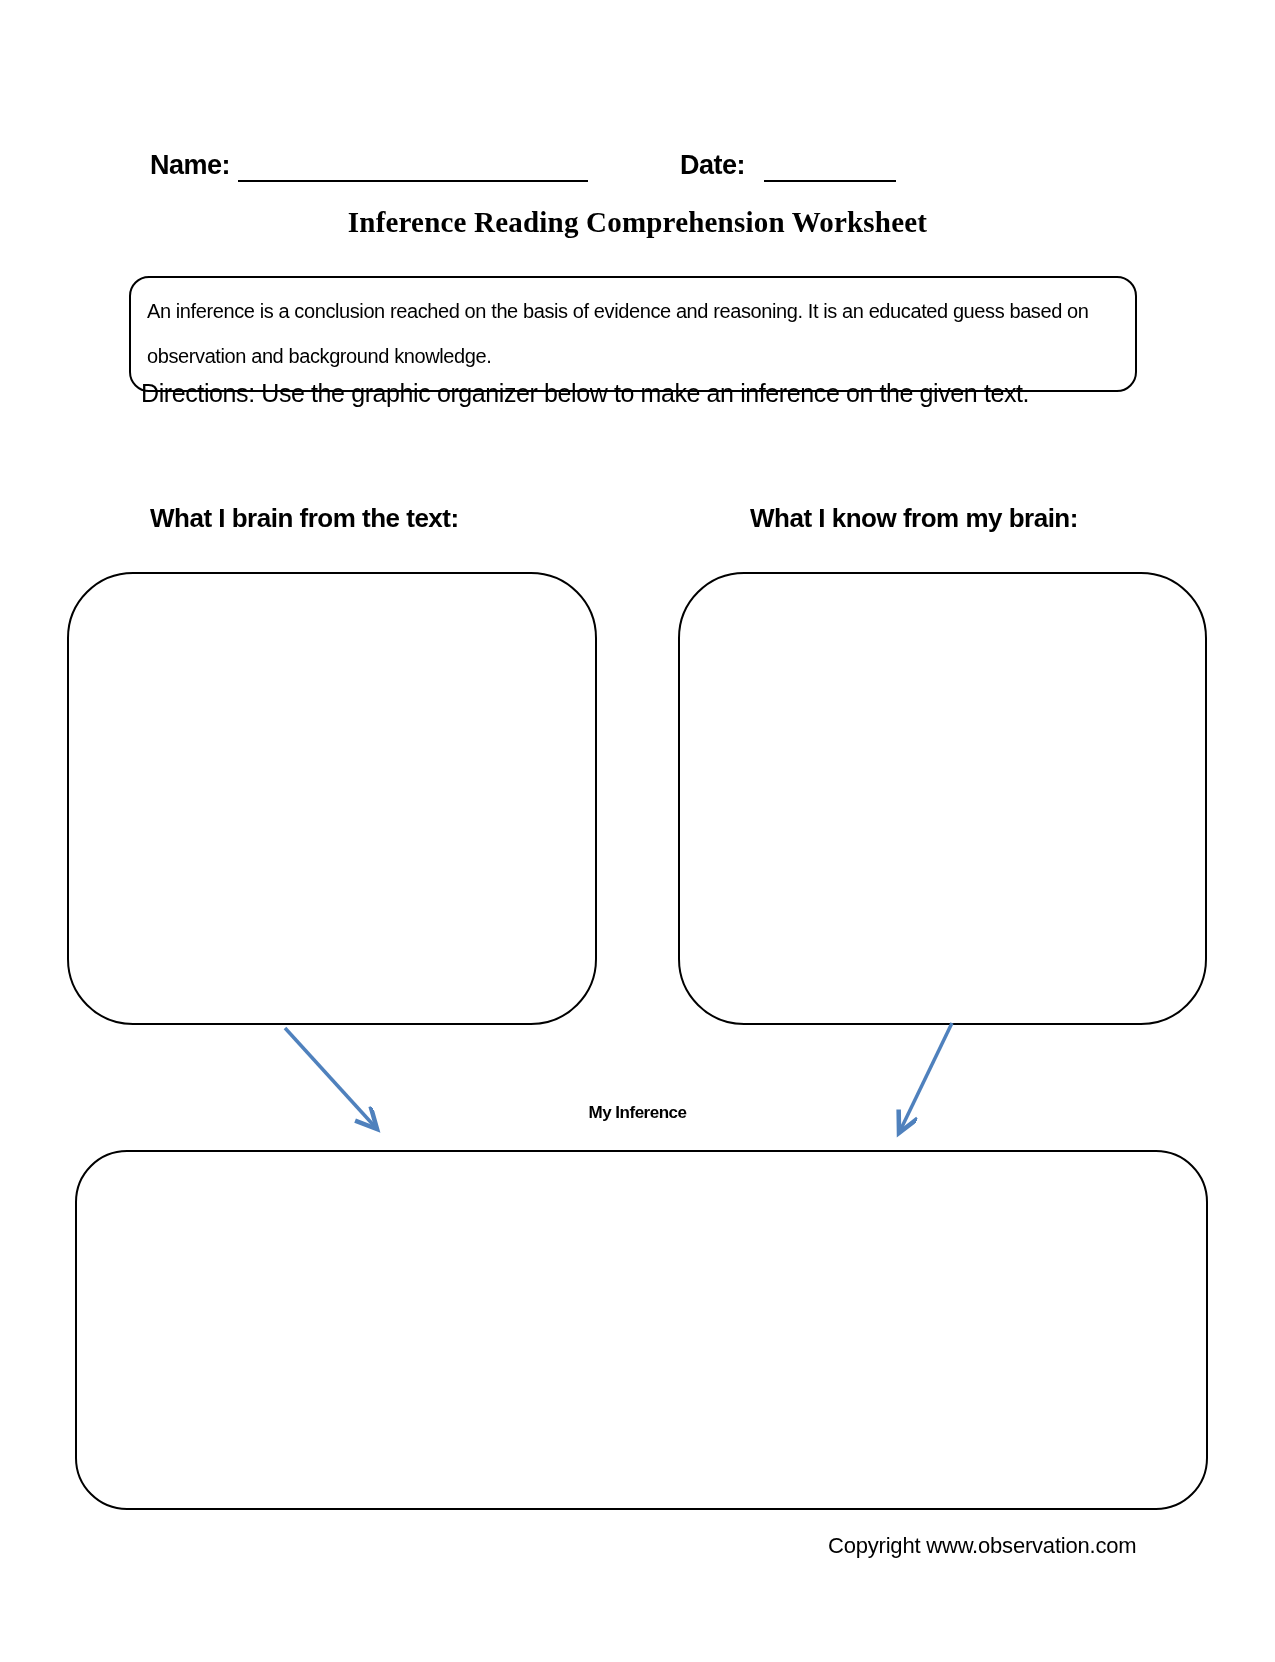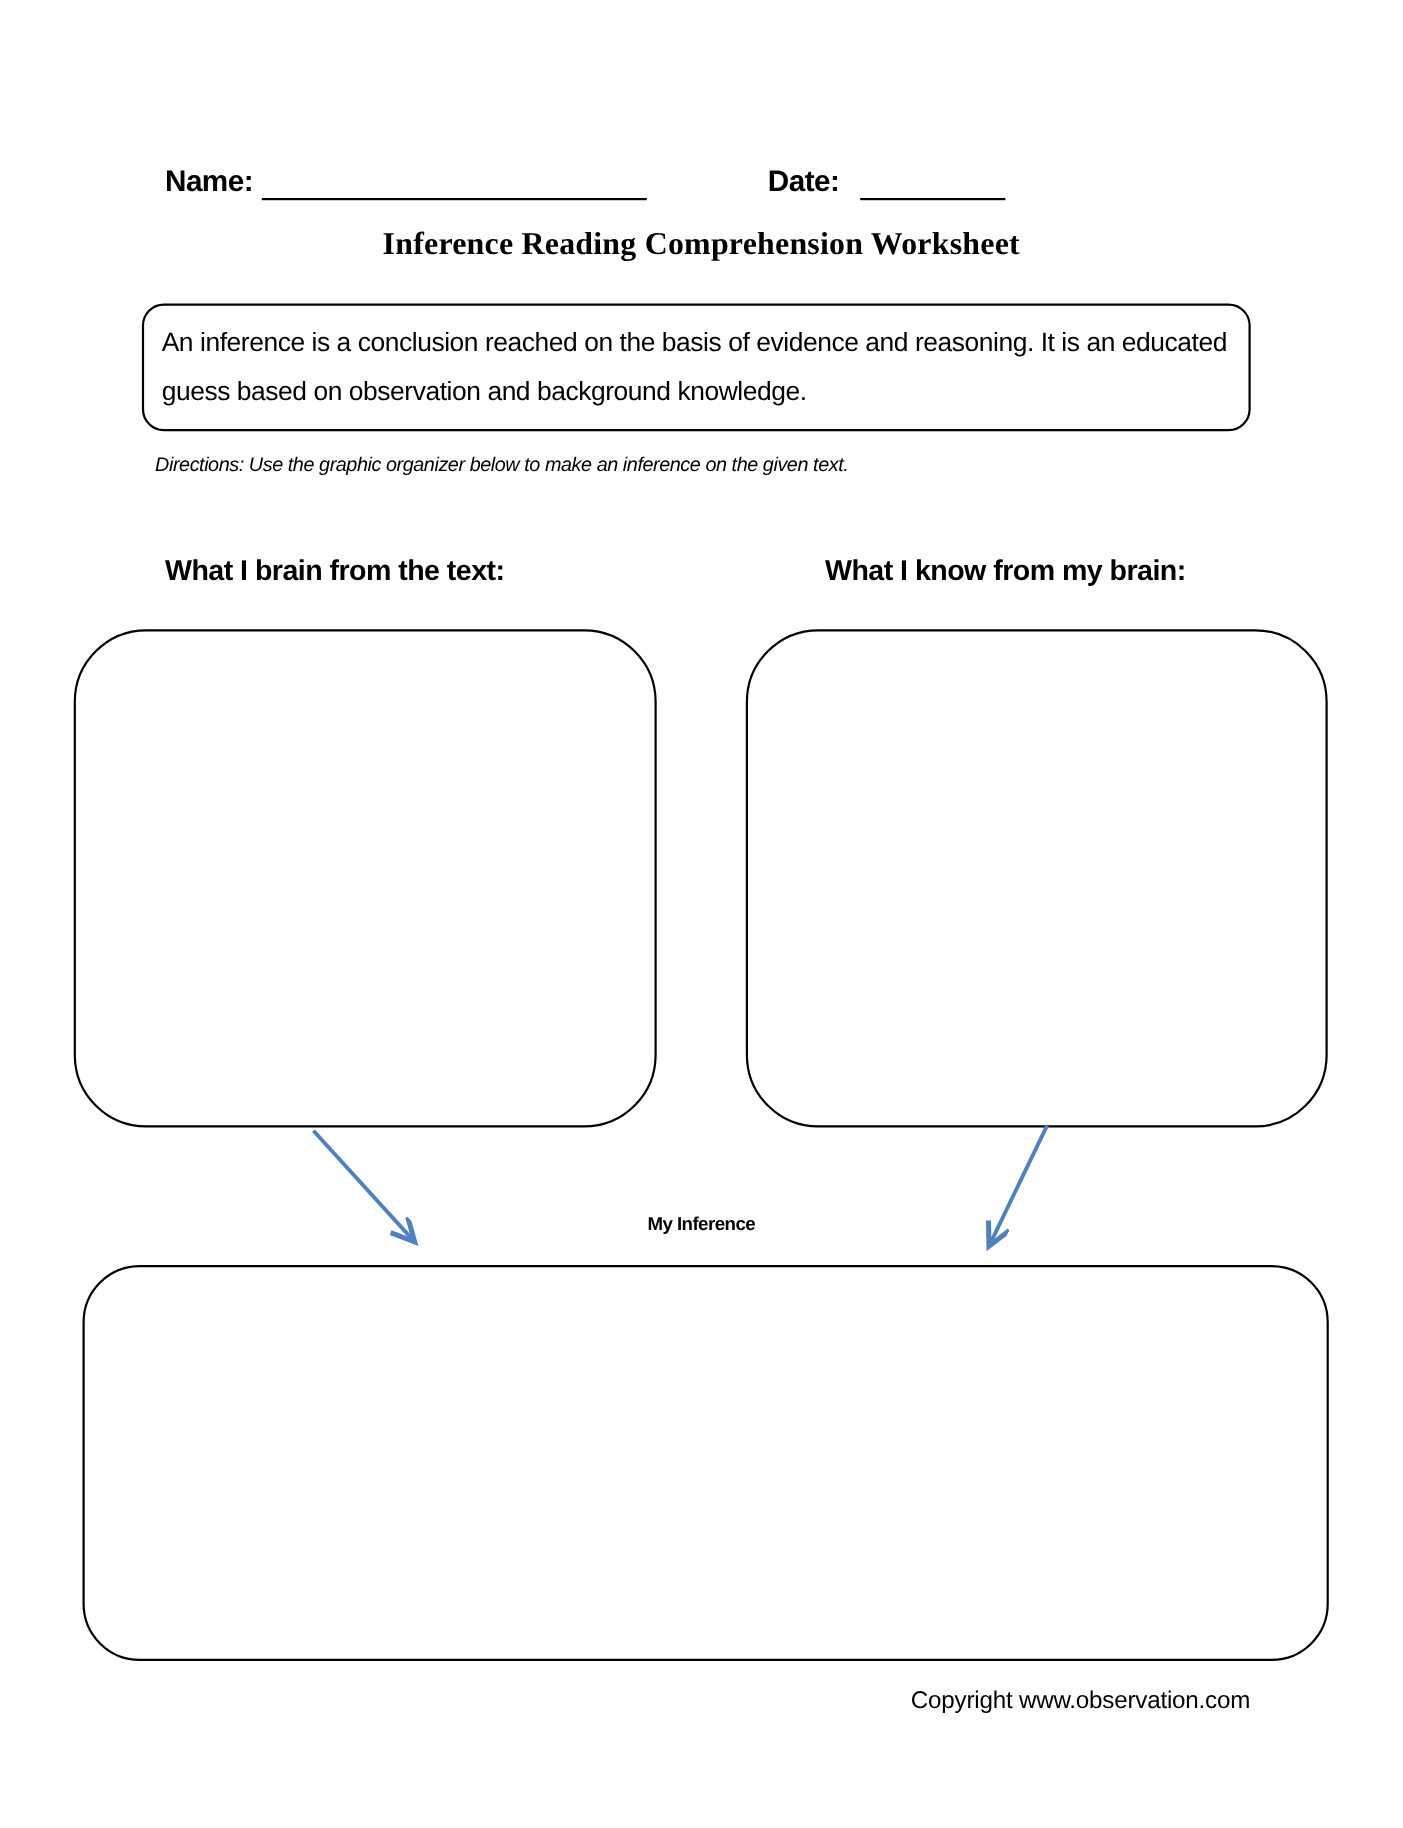--- a/index.html
+++ b/index.html
@@ -13,21 +13,21 @@
     margin: 0 auto;
     background: #ffffff;
     overflow: hidden;
     border-radius: 11px;
   }
 
   
   .name-date-row { position: absolute; top: 148px; left: 0; width: 100%; height: 44px; }
   .field { position: absolute; display: flex; align-items: flex-end; }
   .field-name { left: 150px; }
-  .field-date { left: 698px; gap: 11px; }
+  .field-date { left: 680px; gap: 11px; }
   .field-label {
     font-weight: bold; font-size: 27px; letter-spacing: -0.5px; line-height: 34px;
   }
   .fill-line {
     display: inline-block; height: 30px;
     border-bottom: 2.5px solid #000; margin-left: 8px;
   }
   .name-line { width: 350px; }
   .date-line { width: 132px; }
 
@@ -39,27 +39,27 @@
     font-weight: bold; font-size: 29px; letter-spacing: 0.2px;
   }
 
   
   .definition-box {
     position: absolute; left: 129px; top: 276px; width: 1008px; height: 116px;
     border: 2.5px solid #000; border-radius: 20px;
     padding: 11px 16px 0 16px;
   }
   .definition-box p {
-    font-size: 24px; line-height: 45px; letter-spacing: -0.4px;
+    font-size: 20px; line-height: 45px; letter-spacing: -0.4px;
   }
 
   
   .directions {
-    position: absolute; left: 141px; top: 399px; width: 955px;
-    font-size: 18px; line-height: 46px; letter-spacing: -0.4px; font-style: italic;
+    position: absolute; left: 141px; top: 370px; width: 955px;
+    font-size: 25px; line-height: 46px; letter-spacing: -0.4px;
   }
 
   
   .box-label {
     position: absolute; top: 503px;
     font-weight: bold; font-size: 26px; letter-spacing: -0.5px;
   }
   .box-label-left { left: 150px; }
   .box-label-right { left: 750px; }
 

